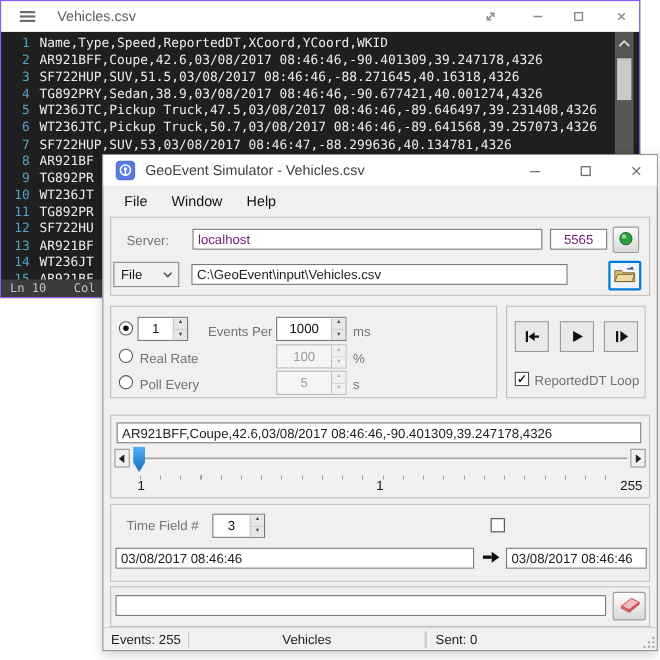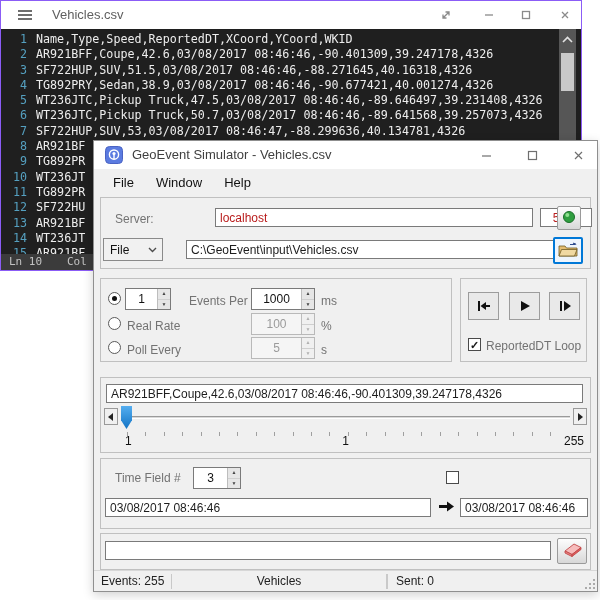--- a/index.html
+++ b/index.html
@@ -44,21 +44,21 @@
   .grp { position:absolute; border:1px solid #c0c0c0; background:transparent; }
   .g1 { left:6px; top:56px;  width:491px; height:72px; }
   .g2 { left:6px; top:137px; width:352px; height:84px; }
   .g3 { left:366px; top:137px; width:127px; height:84px; }
   .g4 { left:6px; top:236px; width:491px; height:76px; }
   .g5 { left:6px; top:317px; width:491px; height:71px; }
   .g6 { left:6px; top:392px; width:491px; height:37px; }
 
   .fld { position:absolute; border:1px solid #7a7a7a; background:#ffffff; font-size:12px;
          font-family:"Liberation Sans", sans-serif; padding:0 4px; color:#1d1d1d; outline:none; }
-  .fld.gray { color:#b91c1c;margin-left:40px; }
+  .fld.gray { color:#701a75; }
   .lbl { position:absolute; font-size:12px; color:#737373; white-space:nowrap; }
 
   
   .spin { position:absolute; height:22px; border:1px solid #7a7a7a; background:#ffffff; display:flex; }
   .spin .sv { flex:1; text-align:center; line-height:20px; font-size:12px; color:#111; }
   .spin .sb { width:13px; display:flex; flex-direction:column; border-left:1px solid #bdbdbd; }
   .spin .su, .spin .sd { flex:1; font-size:5px; line-height:9px; text-align:center; color:#444;
                          background:#e6e6e6; }
   .spin .su { border-bottom:1px solid #cfcfcf; }
   .spin.dis { border-color:#b9b9b9; background:#f5f5f5; }
@@ -205,21 +205,21 @@
             <circle cx="5.3" cy="5" r="2" fill="#8fe08f"></circle>
           </svg>
         </span>
       </span>
       <div class="combo">
         <span class="cv">File</span>
         <svg width="9" height="6">
             <polyline points="1,1 4.5,4.5 8,1"></polyline>
           </svg>
       </div>
-      <input class="fld" style="left: 85px; top: 42px; width: 371px; height: 19px;" value="C:\GeoEvent\input\Vehicles.csv">
+      <input class="fld" style="left: 73px; top: 42px; width: 342px; height: 19px;" value="C:\GeoEvent\input\Vehicles.csv">
       <span class="sqbtn browse" style="left:452px; top:39px; width:30px; height:27px">
         <span>
           <svg width="20" height="15">
             <path d="M1 4 h6 l1.5 2 H19 v8 H1 z" fill="#e3bd72" stroke="#6f5a22" stroke-width="0.8"></path>
             <path d="M3.5 7.5 h15.5 l-2.5 6.5 H1 z" fill="#f0d9a2" stroke="#6f5a22" stroke-width="0.8"></path>
             <path d="M12 2.5 h5 l-1.8 -1.5 M17 2.5 v-1.5" fill="none" stroke="#2f4d8f" stroke-width="1.2"></path>
           </svg>
         </span>
       </span>
     </div>

